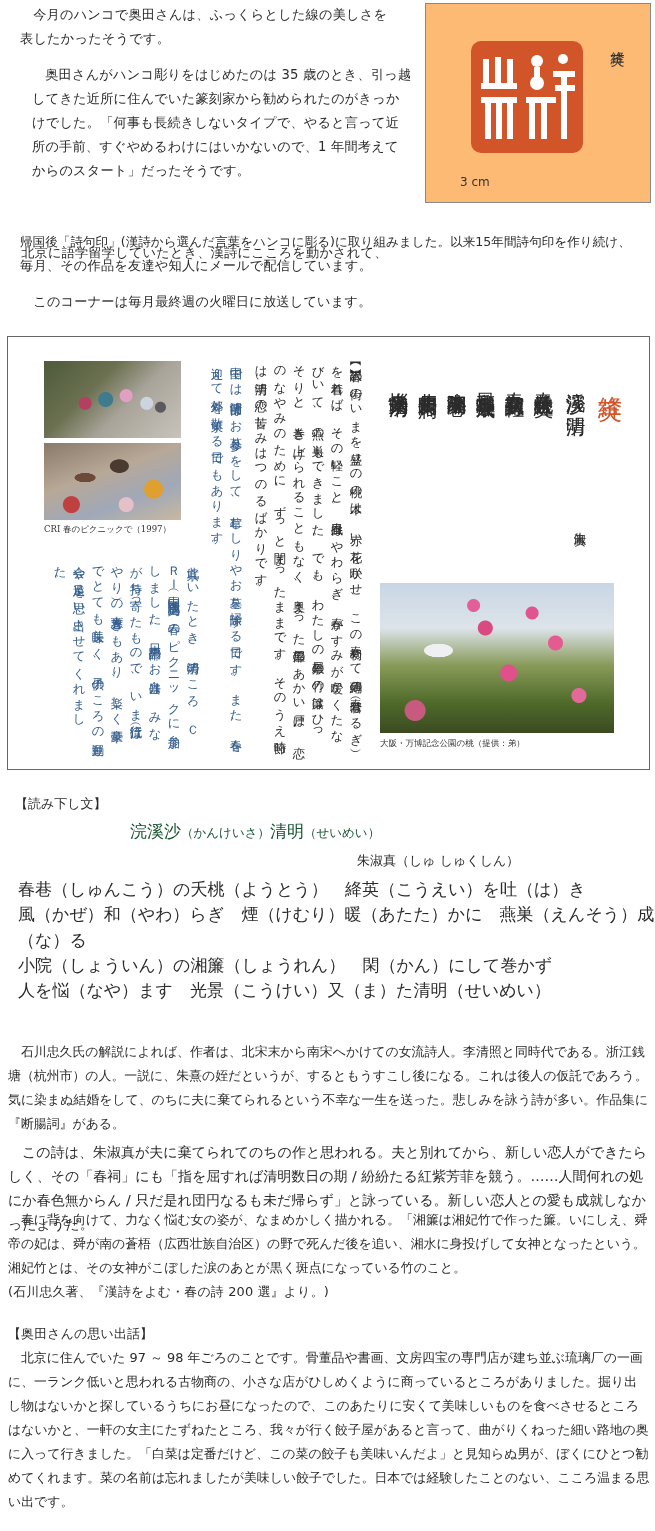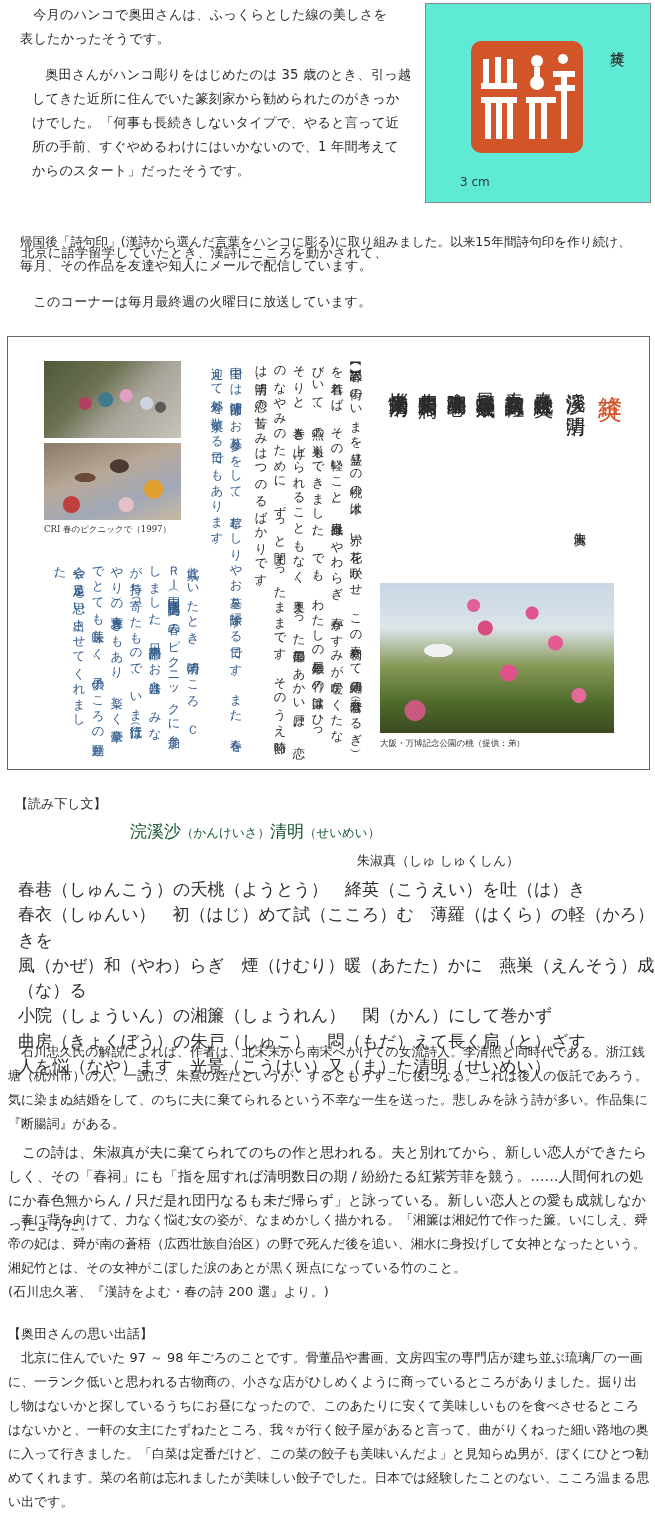--- a/index.html
+++ b/index.html
@@ -7,21 +7,21 @@
     width: 655px; height: 1531px; background: #ffffff; position: relative;
     font-family: "DejaVu Sans", "Liberation Sans", sans-serif; color: #2b2b2b;
     overflow: hidden;
   }
   .p { position: absolute; font-size: 13.2px; line-height: 24px; letter-spacing: 0.2px; }
   .indent { text-indent: 1em; }
 
   
   .seal-box {
     position: absolute; left: 425px; top: 3px; width: 226px; height: 200px;
-    border: 1.5px solid #888; background: #5eead4;
+    border: 1.5px solid #888; background: #fdba74;
   }
   .seal {
     position: absolute; left: 45px; top: 37px; width: 112px; height: 112px;
     background: #d2552a; border-radius: 10px;
   }
   .seal-label {
     position: absolute; left: 183px; top: 36px; writing-mode: vertical-rl;
     font-size: 14px; letter-spacing: 1px; color: #333;
   }
   .seal-size { position: absolute; left: 34px; top: 171px; font-size: 12px; color: #333; }
@@ -154,24 +154,22 @@
   <div class="caption-right">大阪・万博記念公園の桃（提供：弟）</div>
 </div>
 
 <div class="heading" style="left:15px; top:795px;">【読み下し文】</div>
 <div class="yk-title">
   <span>浣溪沙</span><span class="rb">（かんけいさ）</span><span>清明</span><span class="rb">（せいめい）</span>
 </div>
 <div class="yk-author">朱淑真（しゅ しゅくしん）</div>
 <div class="yk-lines">
   <div>春巷（しゅんこう）の夭桃（ようとう）　絳英（こうえい）を吐（は）き</div>
-  <div>春衣（しゅんい）　初（はじ）めて試（こころ）む　薄羅（はくら）の軽（かろ）きを</div>
   <div>風（かぜ）和（やわ）らぎ　煙（けむり）暖（あたた）かに　燕巣（えんそう）成（な）る</div>
   <div>小院（しょういん）の湘簾（しょうれん）　閑（かん）にして巻かず</div>
-  <div>曲房（きょくぼう）の朱戸（しゅこ）　悶（もだ）えて長く扃（と）ざす</div>
   <div>人を悩（なや）ます　光景（こうけい）又（ま）た清明（せいめい）</div>
 </div>
 
 <div class="p indent" style="left:8px; top:1040px; width:642px; font-size:12.9px; letter-spacing:0;">石川忠久氏の解説によれば、作者は、北宋末から南宋へかけての女流詩人。李清照と同時代である。浙江銭塘（杭州市）の人。一説に、朱熹の姪だというが、するともうすこし後になる。これは後人の仮託であろう。気に染まぬ結婚をして、のちに夫に棄てられるという不幸な一生を送った。悲しみを詠う詩が多い。作品集に『断腸詞』がある。</div>
 <div class="p indent" style="left:8px; top:1140px; width:642px; font-size:14px; letter-spacing:0;">この詩は、朱淑真が夫に棄てられてのちの作と思われる。夫と別れてから、新しい恋人ができたらしく、その「春祠」にも「指を屈すれば清明数日の期 / 紛紛たる紅紫芳菲を競う。……人間何れの処にか春色無からん / 只だ是れ団円なるも未だ帰らず」と詠っている。新しい恋人との愛も成就しなかったようだ。</div>
 <div class="p indent" style="left:8px; top:1208px; width:642px; font-size:12.9px; letter-spacing:0;">春に背を向けて、力なく悩む女の姿が、なまめかしく描かれる。「湘簾は湘妃竹で作った簾。いにしえ、舜帝の妃は、舜が南の蒼梧（広西壮族自治区）の野で死んだ後を追い、湘水に身投げして女神となったという。湘妃竹とは、その女神がこぼした涙のあとが黒く斑点になっている竹のこと。</div>
 <div class="p" style="left:8px; top:1280px; width:642px; font-size:12.9px;">(石川忠久著、『漢詩をよむ・春の詩 200 選』より。)</div>
 
 <div class="p" style="left:8px; top:1322px; width:642px; font-size:12.9px;">【奥田さんの思い出話】</div>
 <div class="p indent" style="left:8px; top:1346px; width:642px; font-size:12.9px; letter-spacing:0;">北京に住んでいた 97 ～ 98 年ごろのことです。骨董品や書画、文房四宝の専門店が建ち並ぶ琉璃厂の一画に、一ランク低いと思われる古物商の、小さな店がひしめくように商っているところがありました。掘り出し物はないかと探しているうちにお昼になったので、このあたりに安くて美味しいものを食べさせるところはないかと、一軒の女主にたずねたところ、我々が行く餃子屋があると言って、曲がりくねった細い路地の奥に入って行きました。「白菜は定番だけど、この菜の餃子も美味いんだよ」と見知らぬ男が、ぼくにひとつ勧めてくれます。菜の名前は忘れましたが美味しい餃子でした。日本では経験したことのない、こころ温まる思い出です。</div>

